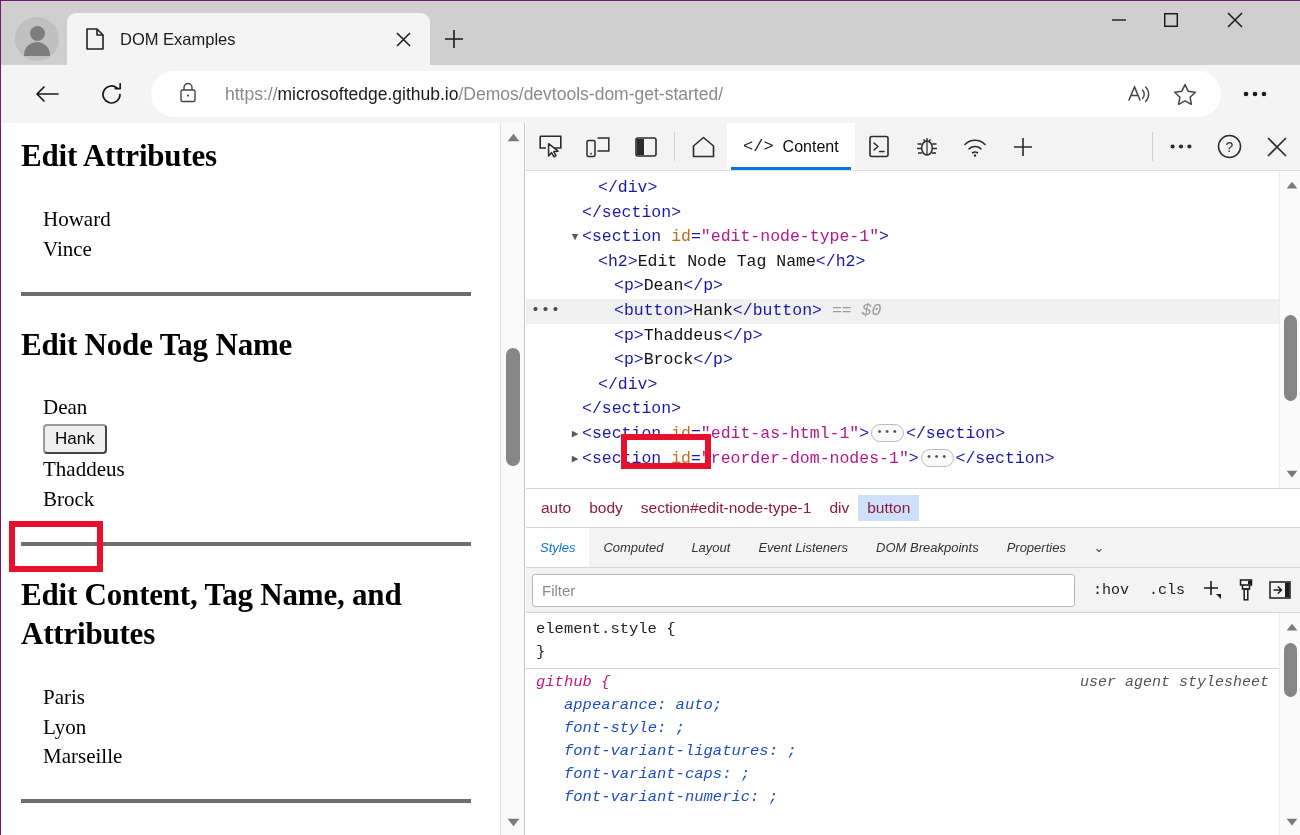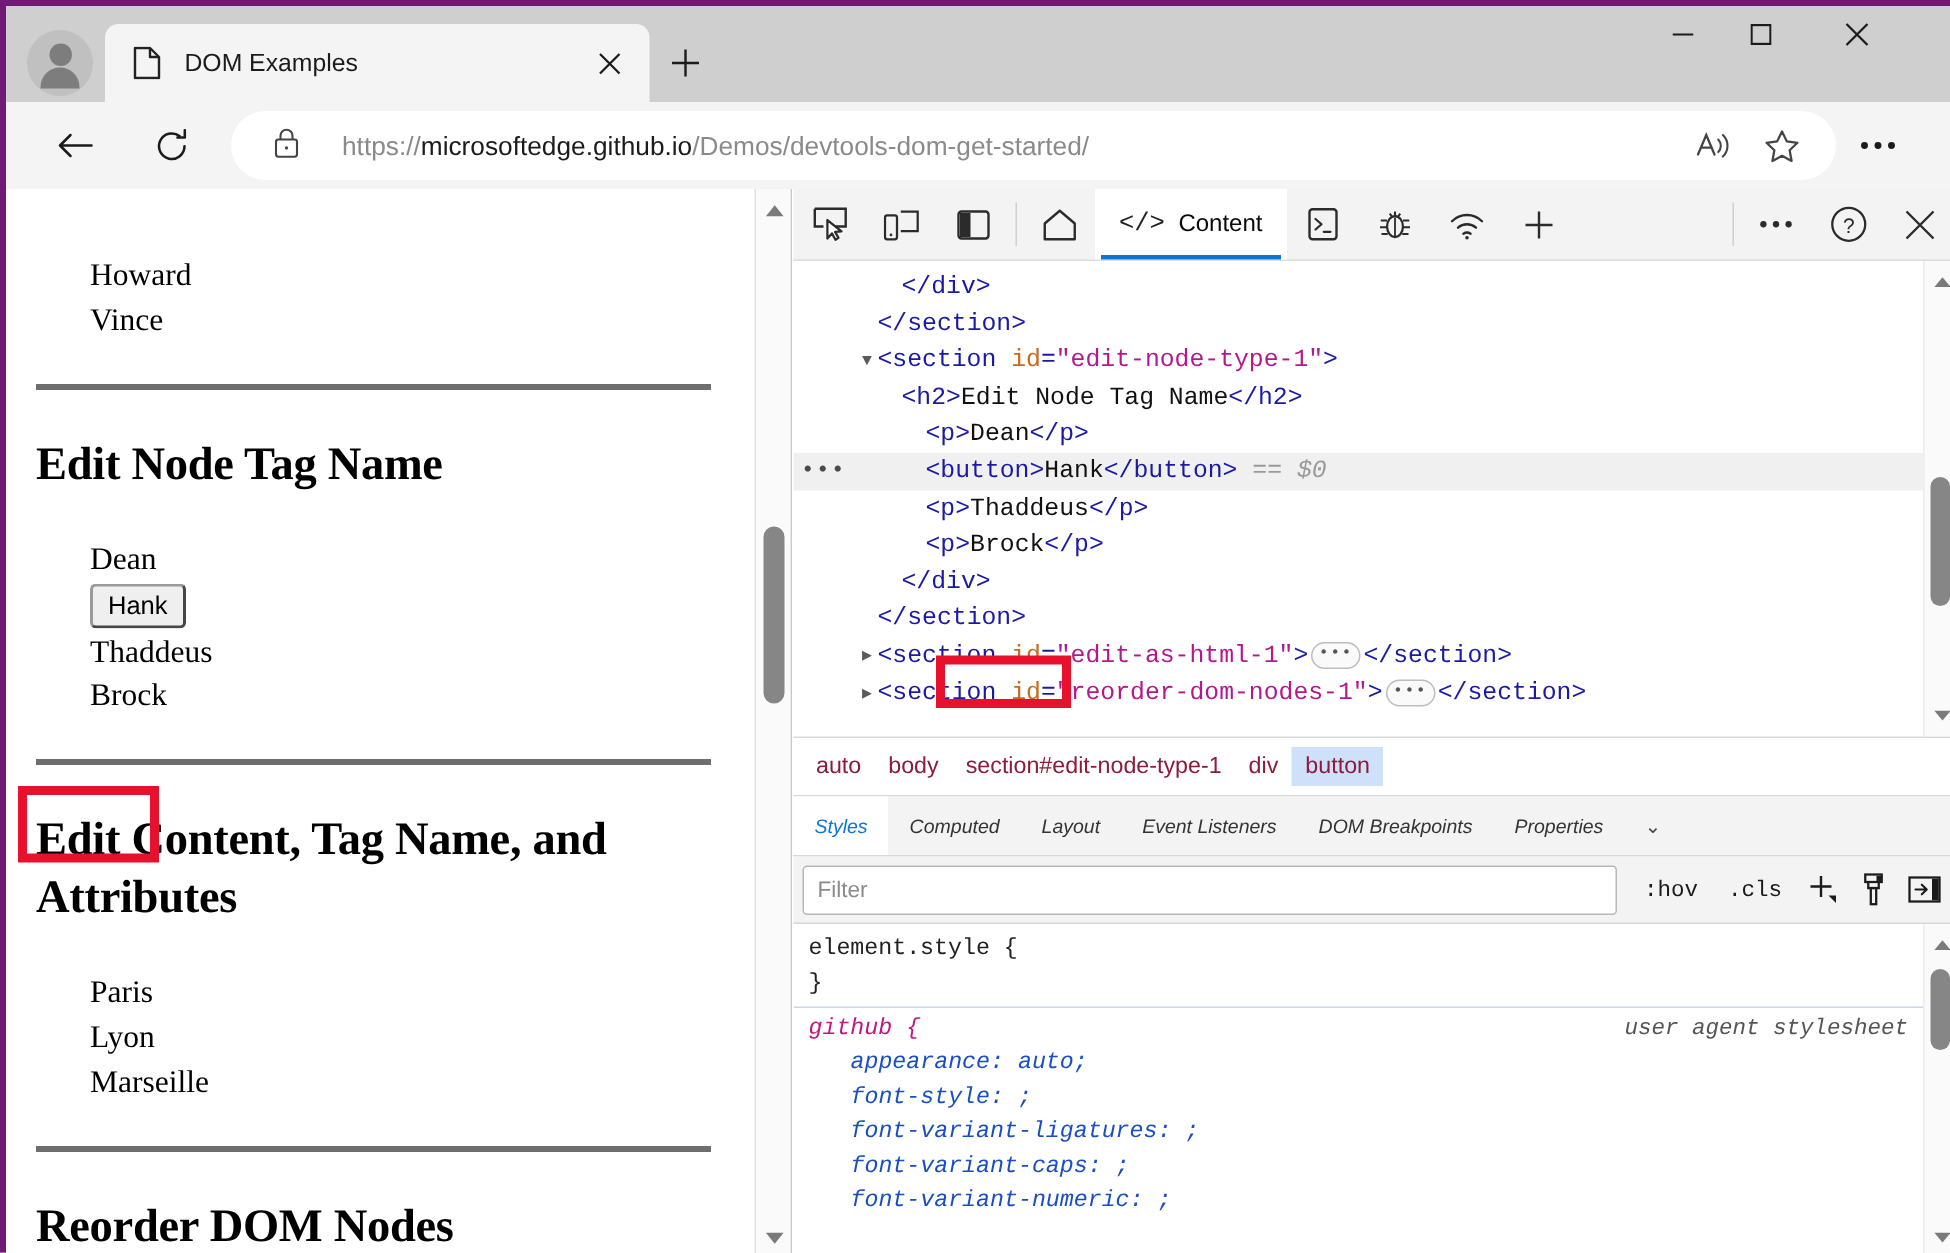--- a/index.html
+++ b/index.html
@@ -7,22 +7,22 @@
     width: 1300px; height: 835px;
     overflow: hidden;
     font-family: "Liberation Sans", sans-serif;
     background: #ffffff;
   }
   * { box-sizing: border-box; }
 
   
   #browser-window {
     position: absolute; inset: 0;
-    background: #a3a3a3;
-    border: 4px solid #701a75;
+    background: #15803d;
+    border: 1px solid #701a75;
   }
 
   
   #tabstrip {
     position: absolute; left: 0; top: 0; width: 1300px; height: 64px;
     background: #cfcfcf;
   }
   #profile-avatar {
     position: absolute; left: 14px; top: 16px; width: 44px; height: 44px;
     border-radius: 50%; background: #c0c0c0;
@@ -120,21 +120,21 @@
     padding: 14px 30px 0 20px;
     font-family: "Liberation Serif", serif;
     color: #000;
   }
   #page-doc h2 {
     margin: 0 0 0 0;
     font-size: 31px; font-weight: bold; line-height: 1.25;
     letter-spacing: -0.2px;
   }
   #page-doc .name-list { margin: 30px 0 0 22px; }
-  #page-doc .name-list p { margin: 0 0 2px 14px; font-size: 21px; line-height: 1.33; }
+  #page-doc .name-list p { margin: 0 0 2px 0; font-size: 21px; line-height: 1.33; }
   #page-doc hr {
     border: none; border-top: 4px solid #6e6e6e;
     margin: 28px 0 30px 0;
   }
   .inline-btn {
     font-family: "Liberation Sans", sans-serif;
     font-size: 17px;
     padding: 3px 10px;
     background: #efefef;
     border: 2px outset #9a9a9a;
@@ -414,20 +414,21 @@
       <circle cx="3" cy="3" r="2.3" fill="#1b1b1b"></circle>
         <circle cx="12" cy="3" r="2.3" fill="#1b1b1b"></circle>
         <circle cx="21" cy="3" r="2.3" fill="#1b1b1b"></circle>
     </svg>
   </div>
 
   <div id="content-area">
 
     <div id="page-pane">
       <div id="page-doc">
+          <h2>Edit Attributes</h2>
           <div class="name-list">
             <p>Howard</p>
             <p>Vince</p>
           </div>
           <hr>
           <h2>Edit Node Tag Name</h2>
           <div class="name-list">
             <p>Dean</p>
             <p><button class="inline-btn">Hank</button></p>
             <p>Thaddeus</p>

